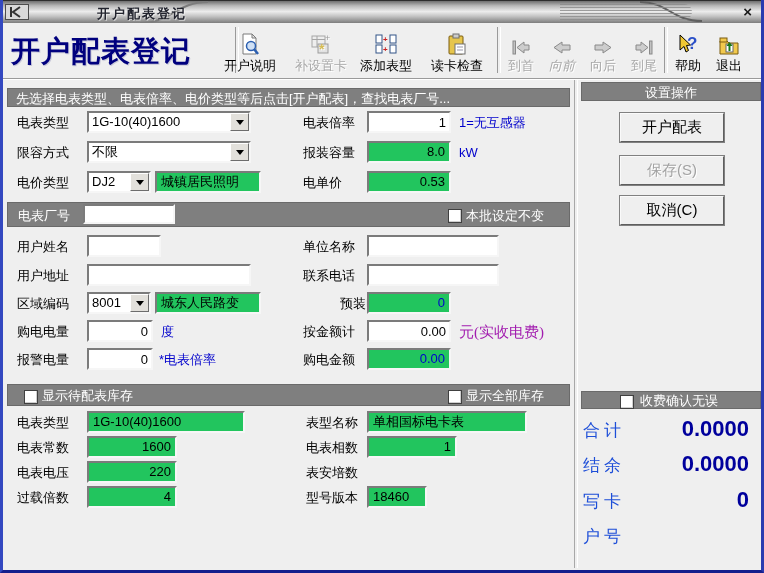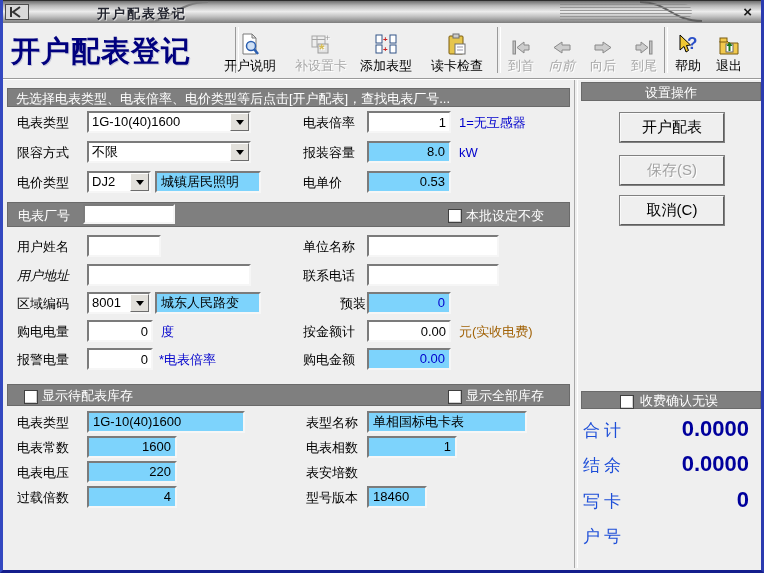--- a/index.html
+++ b/index.html
@@ -31,32 +31,32 @@
   
   .gbar{position:absolute;background:#7f7f7f;color:#fff;font-size:13px;line-height:19px;
     border:1px solid #6a6a6a;box-sizing:border-box;white-space:nowrap;}
   
   .lbl{position:absolute;font-size:13px;color:#000;line-height:22px;white-space:nowrap;}
   .tin{position:absolute;height:22px;box-sizing:border-box;background:#fff;
     border:2px solid;border-color:#7b7b7b #f6f6f6 #f6f6f6 #7b7b7b;
     font-family:"Liberation Sans",sans-serif;font-size:13px;padding:0 3px;color:#000;}
   input.tin{outline:none;}
   .num{text-align:right;}
-  .ro{position:absolute;height:22px;box-sizing:border-box;background:#7dd3fc;
+  .ro{position:absolute;height:22px;box-sizing:border-box;background:#22c55e;
     border:2px solid;border-color:#7b7b7b #f6f6f6 #f6f6f6 #7b7b7b;
     font-size:13px;line-height:18px;padding:0 4px;color:#000;white-space:nowrap;overflow:hidden;}
   .ro.bluetx{color:#0000cc;}
   .combo{position:absolute;height:22px;box-sizing:border-box;background:#fff;
     border:2px solid;border-color:#7b7b7b #f6f6f6 #f6f6f6 #7b7b7b;}
   .combo .cv{position:absolute;left:3px;top:0;line-height:18px;font-size:13px;white-space:nowrap;}
   .combo .ca{position:absolute;right:0;top:0;bottom:0;width:17px;background:#e2e0db;
     border:1px solid;border-color:#fff #6d6d6d #6d6d6d #fff;display:flex;align-items:center;justify-content:center;}
   .tri{width:0;height:0;border:4px solid transparent;border-top:5px solid #000;margin-top:5px;}
   .hintb{position:absolute;font-size:13px;color:#0000cc;line-height:22px;white-space:nowrap;}
-  .hintr{position:absolute;font-size:13px;color:#a16207;line-height:22px;white-space:nowrap;}
+  .hintr{position:absolute;font-size:15px;color:#a21caf;line-height:22px;white-space:nowrap;font-family:Liberation Serif, serif;}
   .chk{display:inline-block;width:12px;height:12px;background:#fff;border:1px solid #404040;
     box-shadow:inset -1px -1px 0 #cfcfcf;vertical-align:middle;}
   
   .btn3d{position:absolute;background:#efefef;font-size:15px;color:#000;text-align:center;
     border:1px solid;border-color:#fafafa #5e5e5e #5e5e5e #fafafa;box-shadow:0 0 0 1px #808080;
     box-sizing:border-box;display:flex;align-items:center;justify-content:center;cursor:default;}
   .btn3d.disabled{color:#a2a2a2;text-shadow:1px 1px 0 #fff;}
   .sumrow{position:absolute;left:578px;width:176px;height:28px;}
   .sumlbl{position:absolute;left:2px;top:3px;font-size:17px;color:#1d4ed8;letter-spacing:4px;}
   .sumval{position:absolute;right:8px;top:0;font-size:22px;font-weight:bold;color:#00009c;
@@ -245,21 +245,21 @@
     <span style="position:absolute;left:440px;top:6px;" class="chk"></span>
     <span style="position:absolute;left:458px;">本批设定不变</span>
   </div>
   <input class="tin" style="left: 80px; top: 204px; width: 92px; height: 20px;" value="">
 
   <span class="lbl" style="left:14px;top:236px;">用户姓名</span>
   <input class="tin" style="left: 84px; top: 235px; width: 74px;" value="">
   <span class="lbl" style="left:300px;top:236px;">单位名称</span>
   <input class="tin" style="left: 364px; top: 235px; width: 132px;" value="">
 
-  <span class="lbl" style="left:14px;top:265px;font-style:italic;">用户地址</span>
+  <span class="lbl" style="left:14px;top:265px;">用户地址</span>
   <input class="tin" style="left: 84px; top: 264px; width: 164px;" value="">
   <span class="lbl" style="left:300px;top:265px;">联系电话</span>
   <input class="tin" style="left: 364px; top: 264px; width: 132px;" value="">
 
   <span class="lbl" style="left:14px;top:293px;">区域编码</span>
   <div class="combo" style="left:84px;top:292px;width:64px;">
     <span class="cv">8001</span>
     <span class="ca">
         <span class="tri"></span>
       </span>

